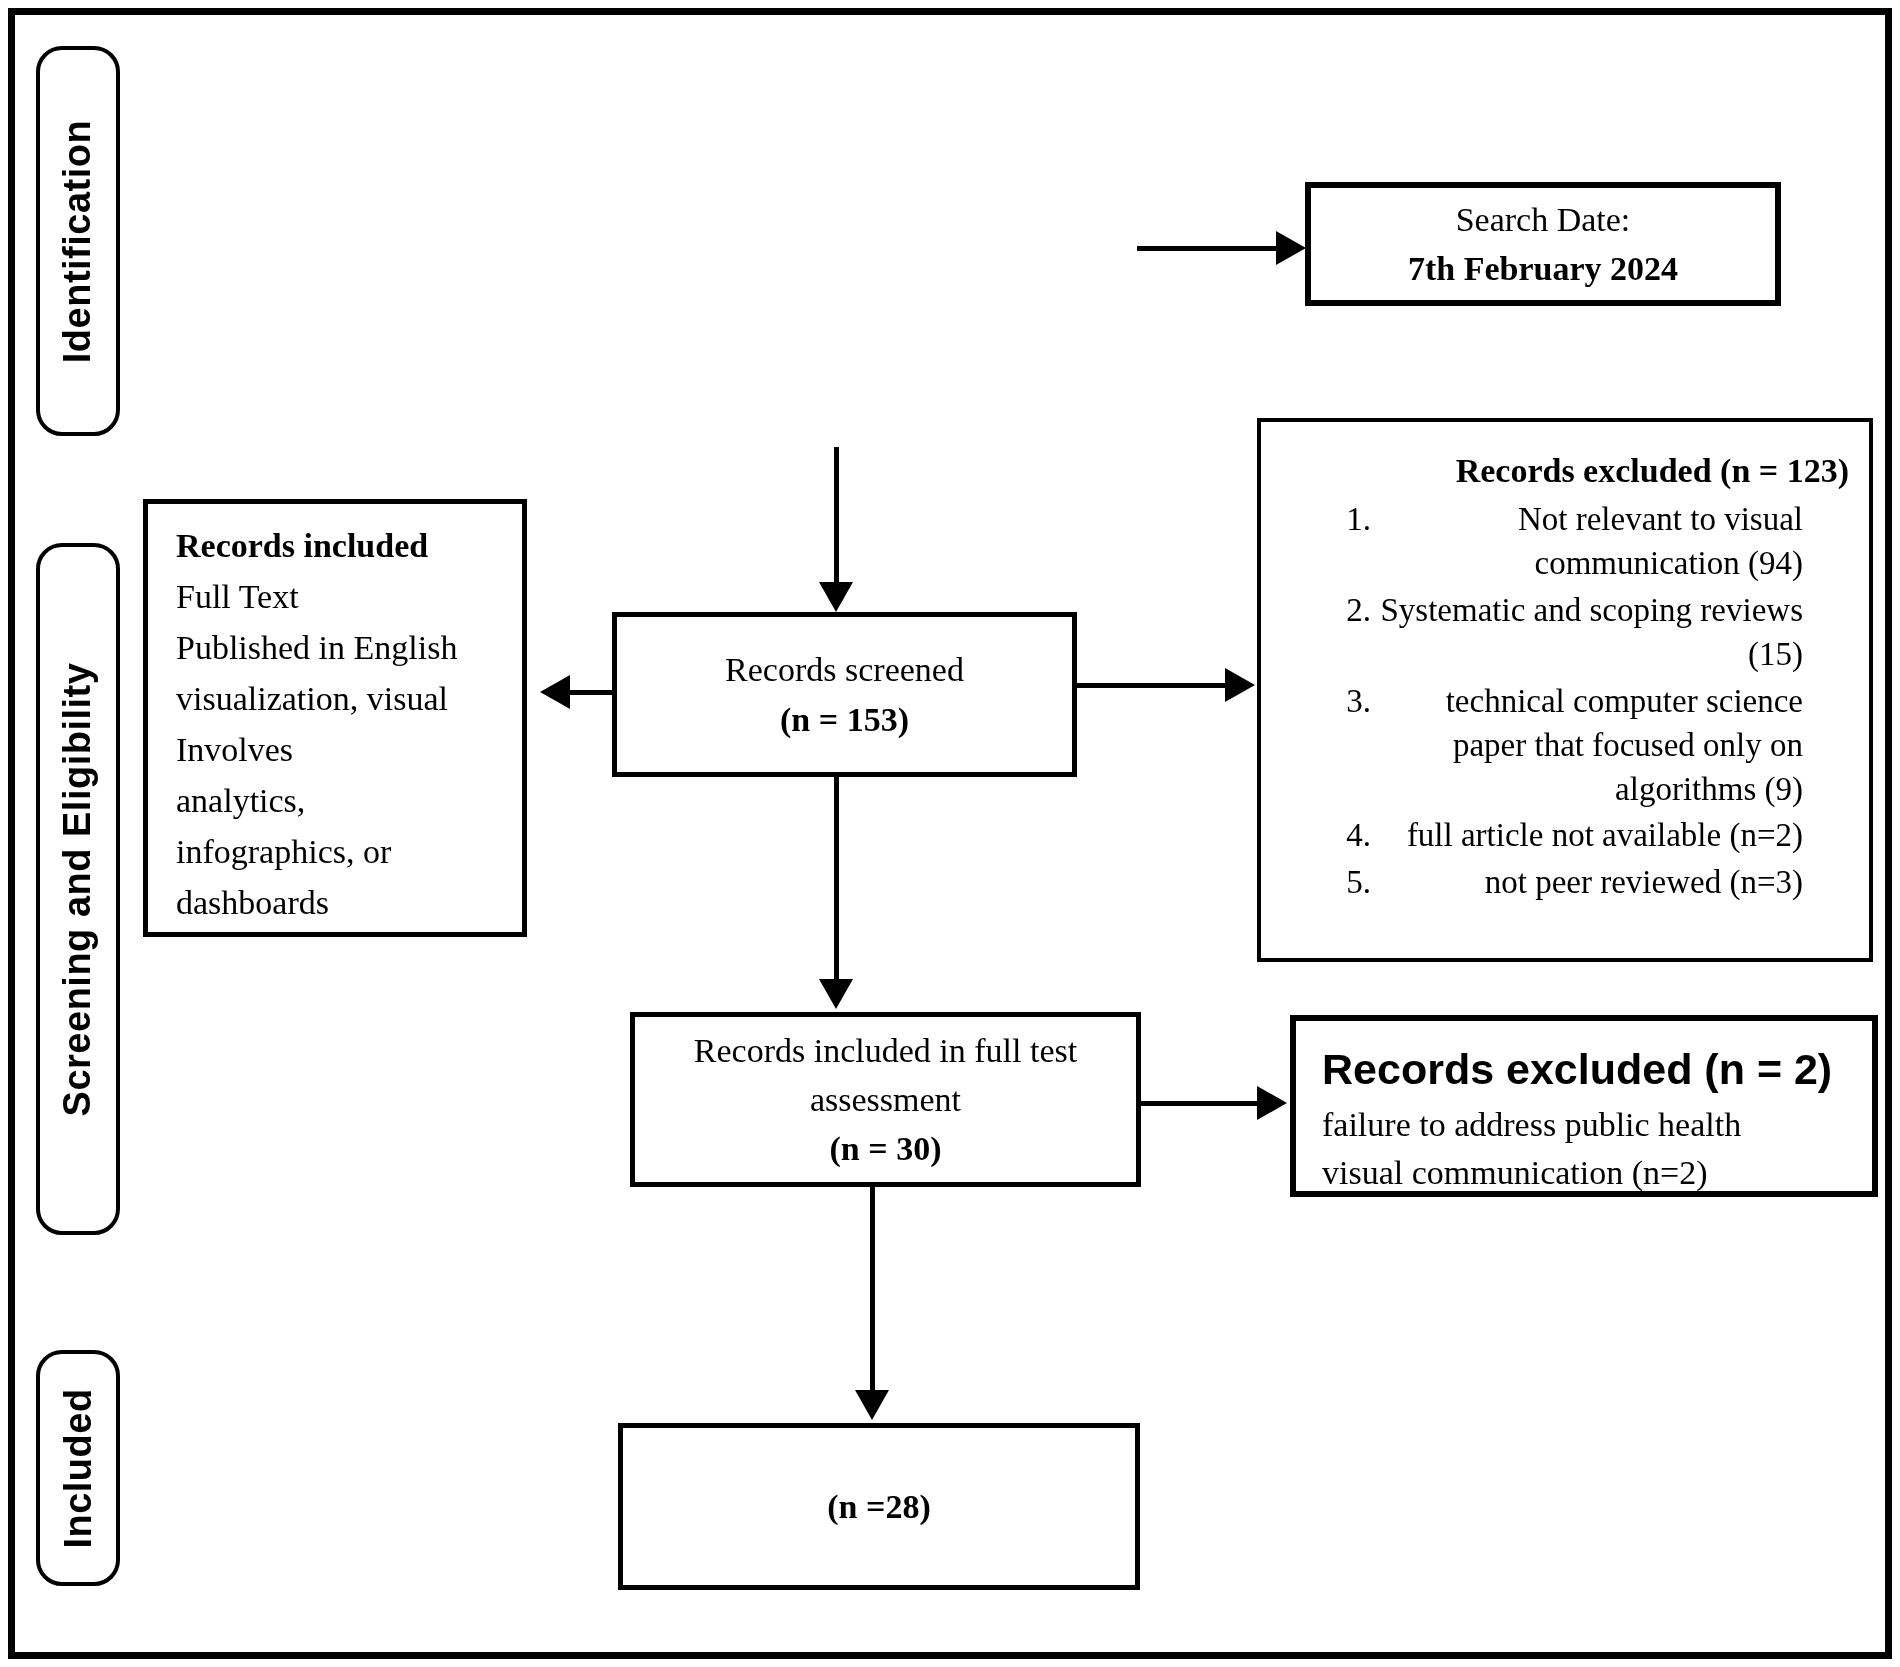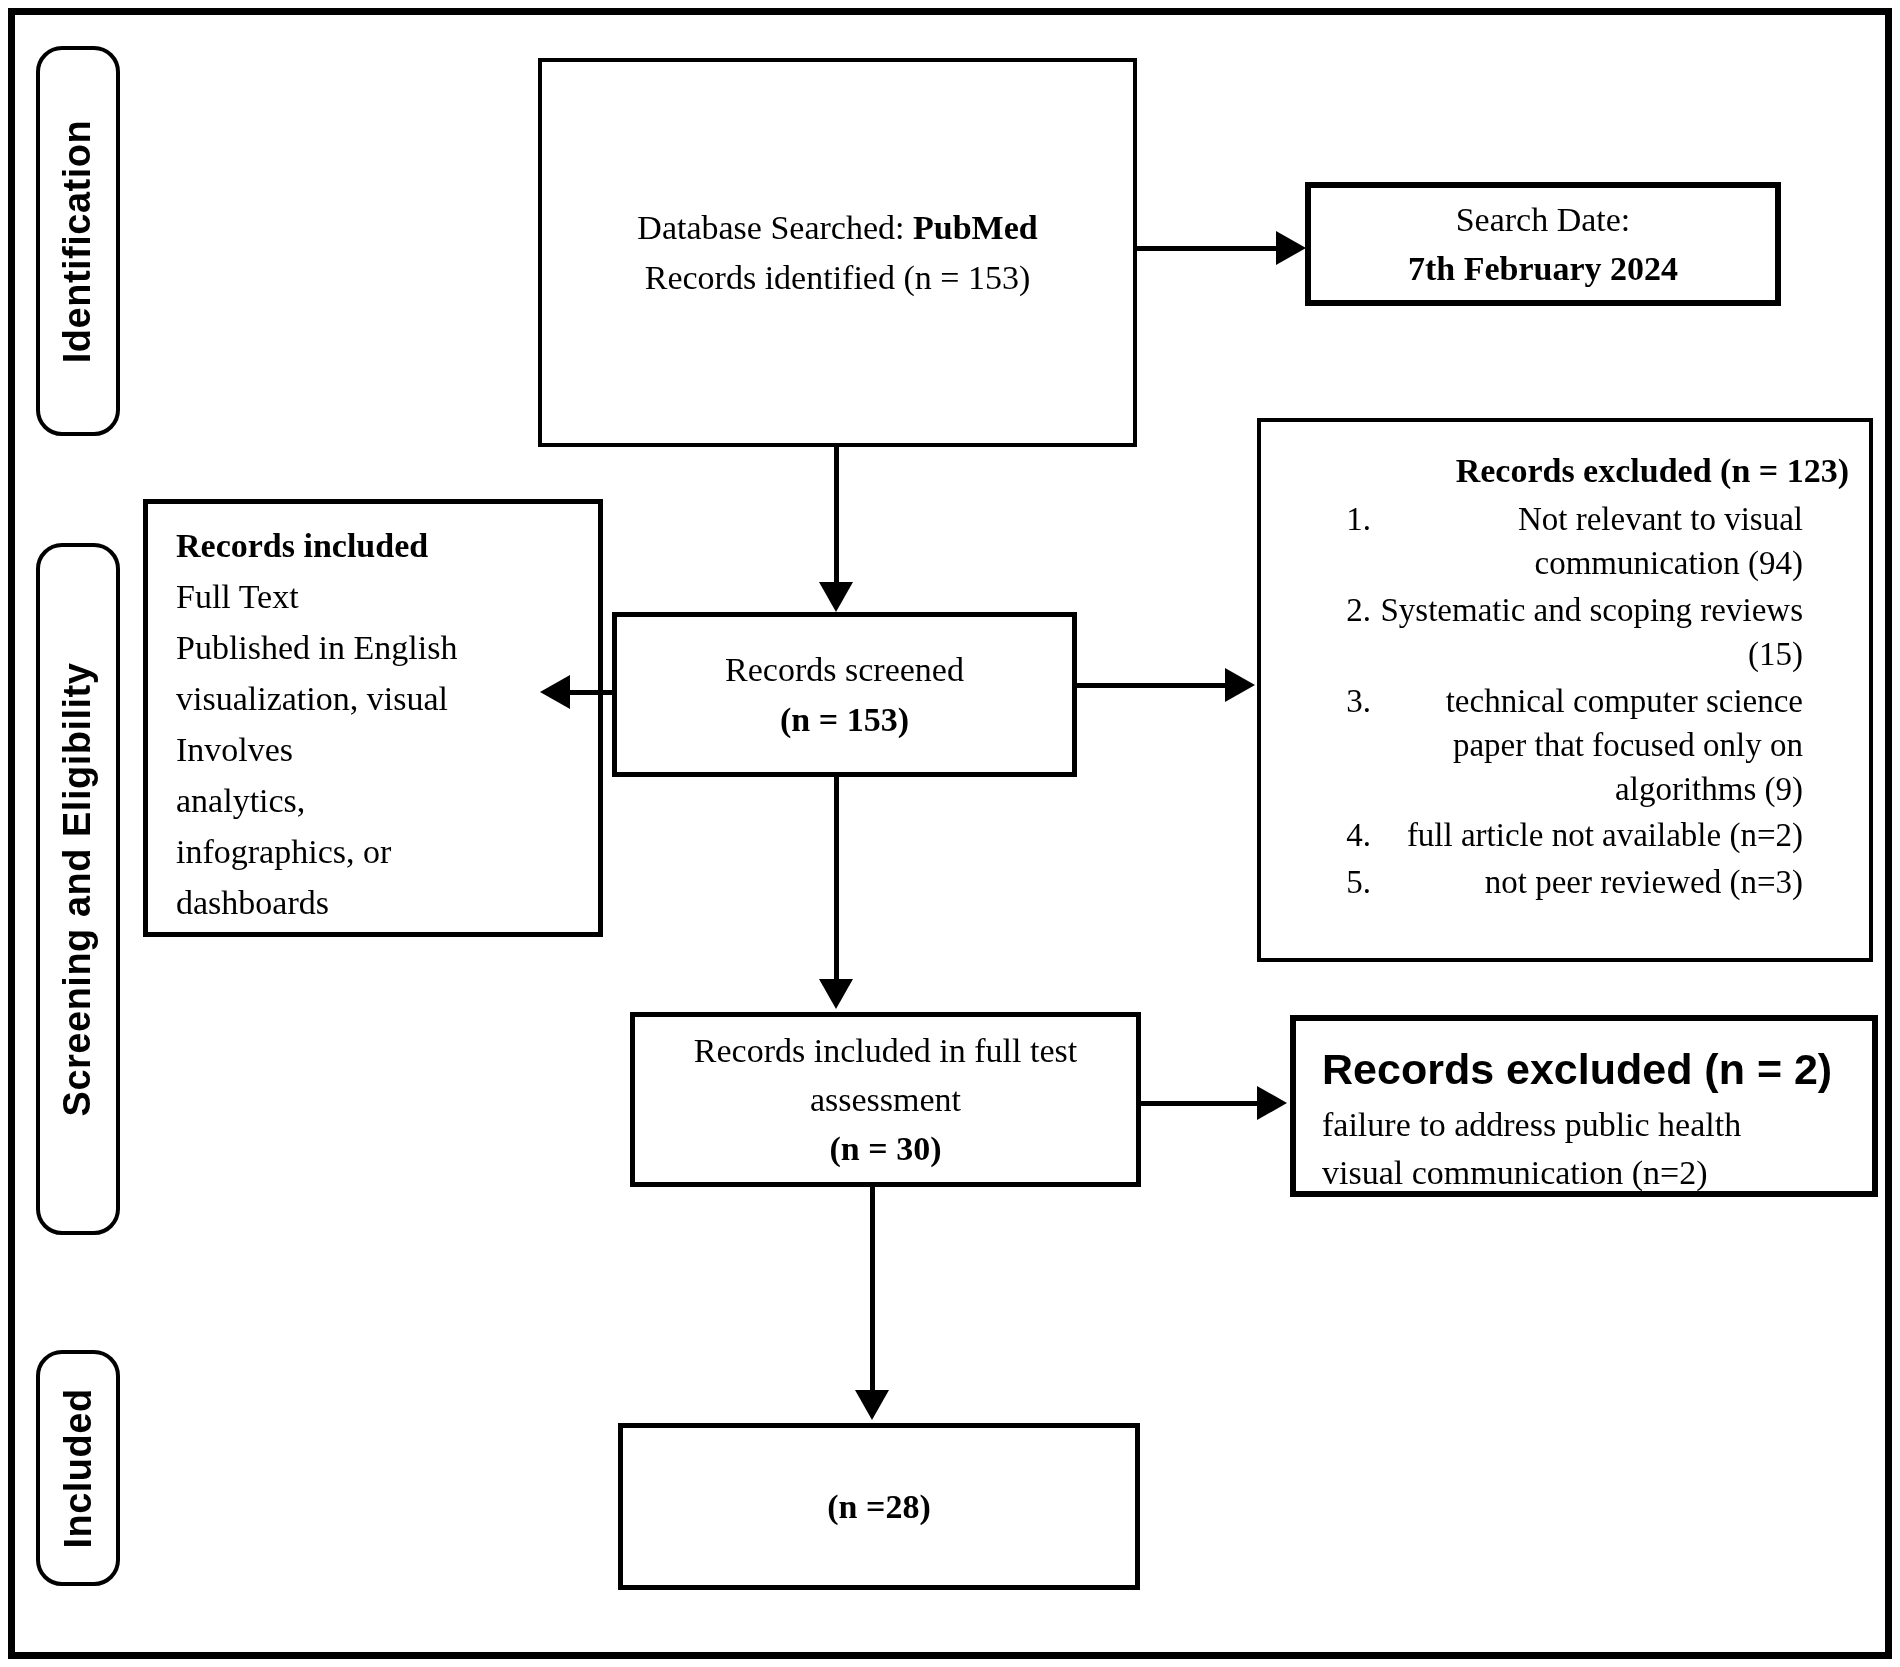--- a/index.html
+++ b/index.html
@@ -65,21 +65,21 @@
     flex-direction: column;
     justify-content: center;
     align-items: center;
     text-align: center;
   }
   .bold { font-weight: bold; }
 
   #box-identified   { left: 538px;  top: 58px;   width: 599px; height: 389px; }
   #box-search-date  { left: 1305px; top: 182px;  width: 476px; height: 124px; }
   #box-screened     { left: 612px;  top: 612px;  width: 465px; height: 165px; font-family: Liberation Serif, serif; }
-  #box-criteria     { left: 143px;  top: 499px;  width: 460px; height: 438px; padding: 16px 10px 0 28px; }
+  #box-criteria     { left: 143px;  top: 499px;  width: 384px; height: 438px; padding: 16px 10px 0 28px; }
   #box-excluded-123 { left: 1257px; top: 418px;  width: 616px; height: 544px; padding: 24px 20px 0 46px; text-align: right; }
   #box-fulltest     { left: 630px;  top: 1012px; width: 511px; height: 175px; }
   #box-excluded-2   { left: 1290px; top: 1015px; width: 588px; height: 182px; padding: 18px 16px 0 26px; line-height: 1.4; }
   #box-review       { left: 618px;  top: 1423px; width: 522px; height: 167px; }
 
   #box-excluded-123 .list {
     margin: 2px 0 0 0;
     padding: 0;
     list-style: none;
     font-size: 33px;
@@ -115,26 +115,20 @@
   <div class="stage" id="stage-identification">
     <span class="stage-label">Identification</span>
   </div>
   <div class="stage" id="stage-screening">
     <span class="stage-label">Screening and Eligibility</span>
   </div>
   <div class="stage" id="stage-included">
     <span class="stage-label">Included</span>
   </div>
 
-  <div class="box center" id="box-identified">
-    <div>
-      <span>Database Searched: </span><span class="bold">PubMed</span>
-    </div>
-    <div>Records identified (n = 153)</div>
-  </div>
 
   <div class="box b6 center" id="box-search-date">
     <div>Search Date:</div>
     <div class="bold">7th February 2024</div>
   </div>
 
   <div class="box b5 center" id="box-screened">
     <div>Records screened</div>
     <div class="bold">(n = 153)</div>
   </div>

